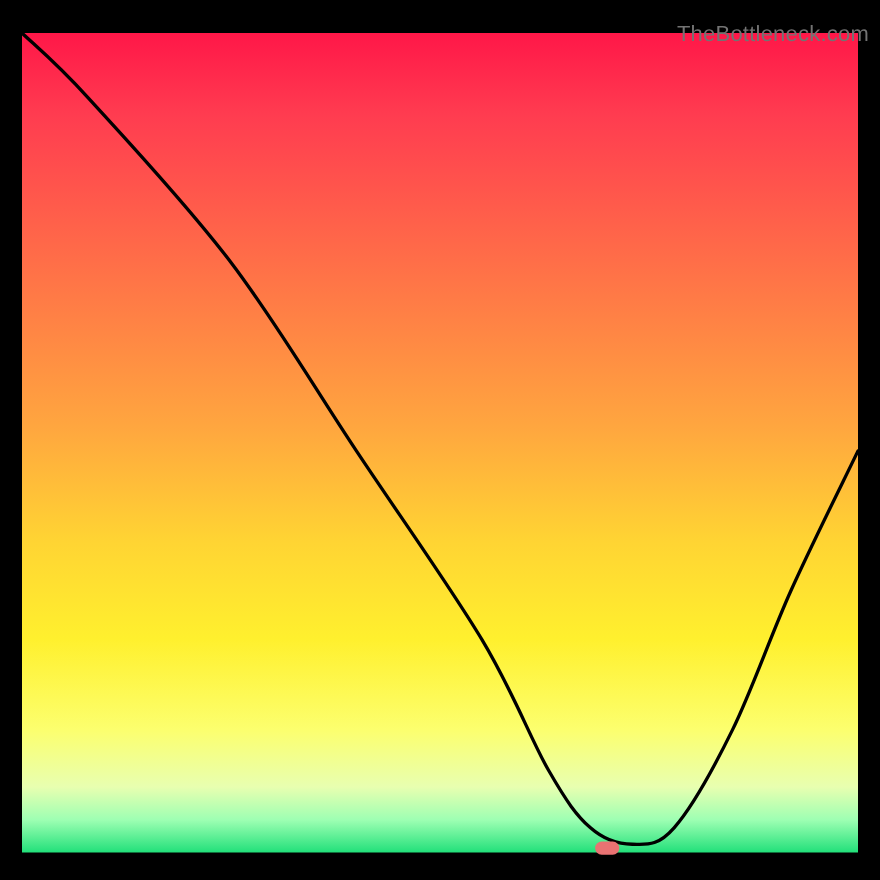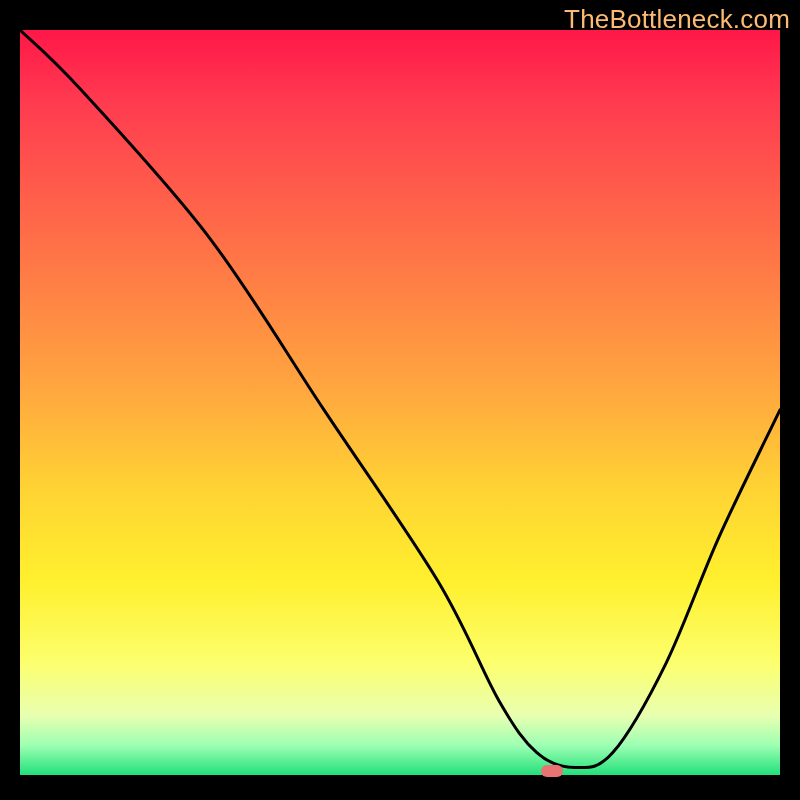--- a/index.html
+++ b/index.html
@@ -12,24 +12,24 @@
     overflow: hidden;
   }
   .container {
     position: relative;
     width: 800px;
     height: 800px;
     background: #000;
   }
   .watermark {
     position: absolute;
-    top: 4px;
+    top: 20px;
     right: 10px;
-    color: #fdba74;
-    font-size: 26px;
+    color: #737373;
+    font-size: 20px;
     font-weight: 400;
     letter-spacing: 0.2px;
     z-index: 5;
   }
   .plot-area {
     position: absolute;
     left: 20px;
     top: 30px;
     width: 760px;
     height: 745px;

